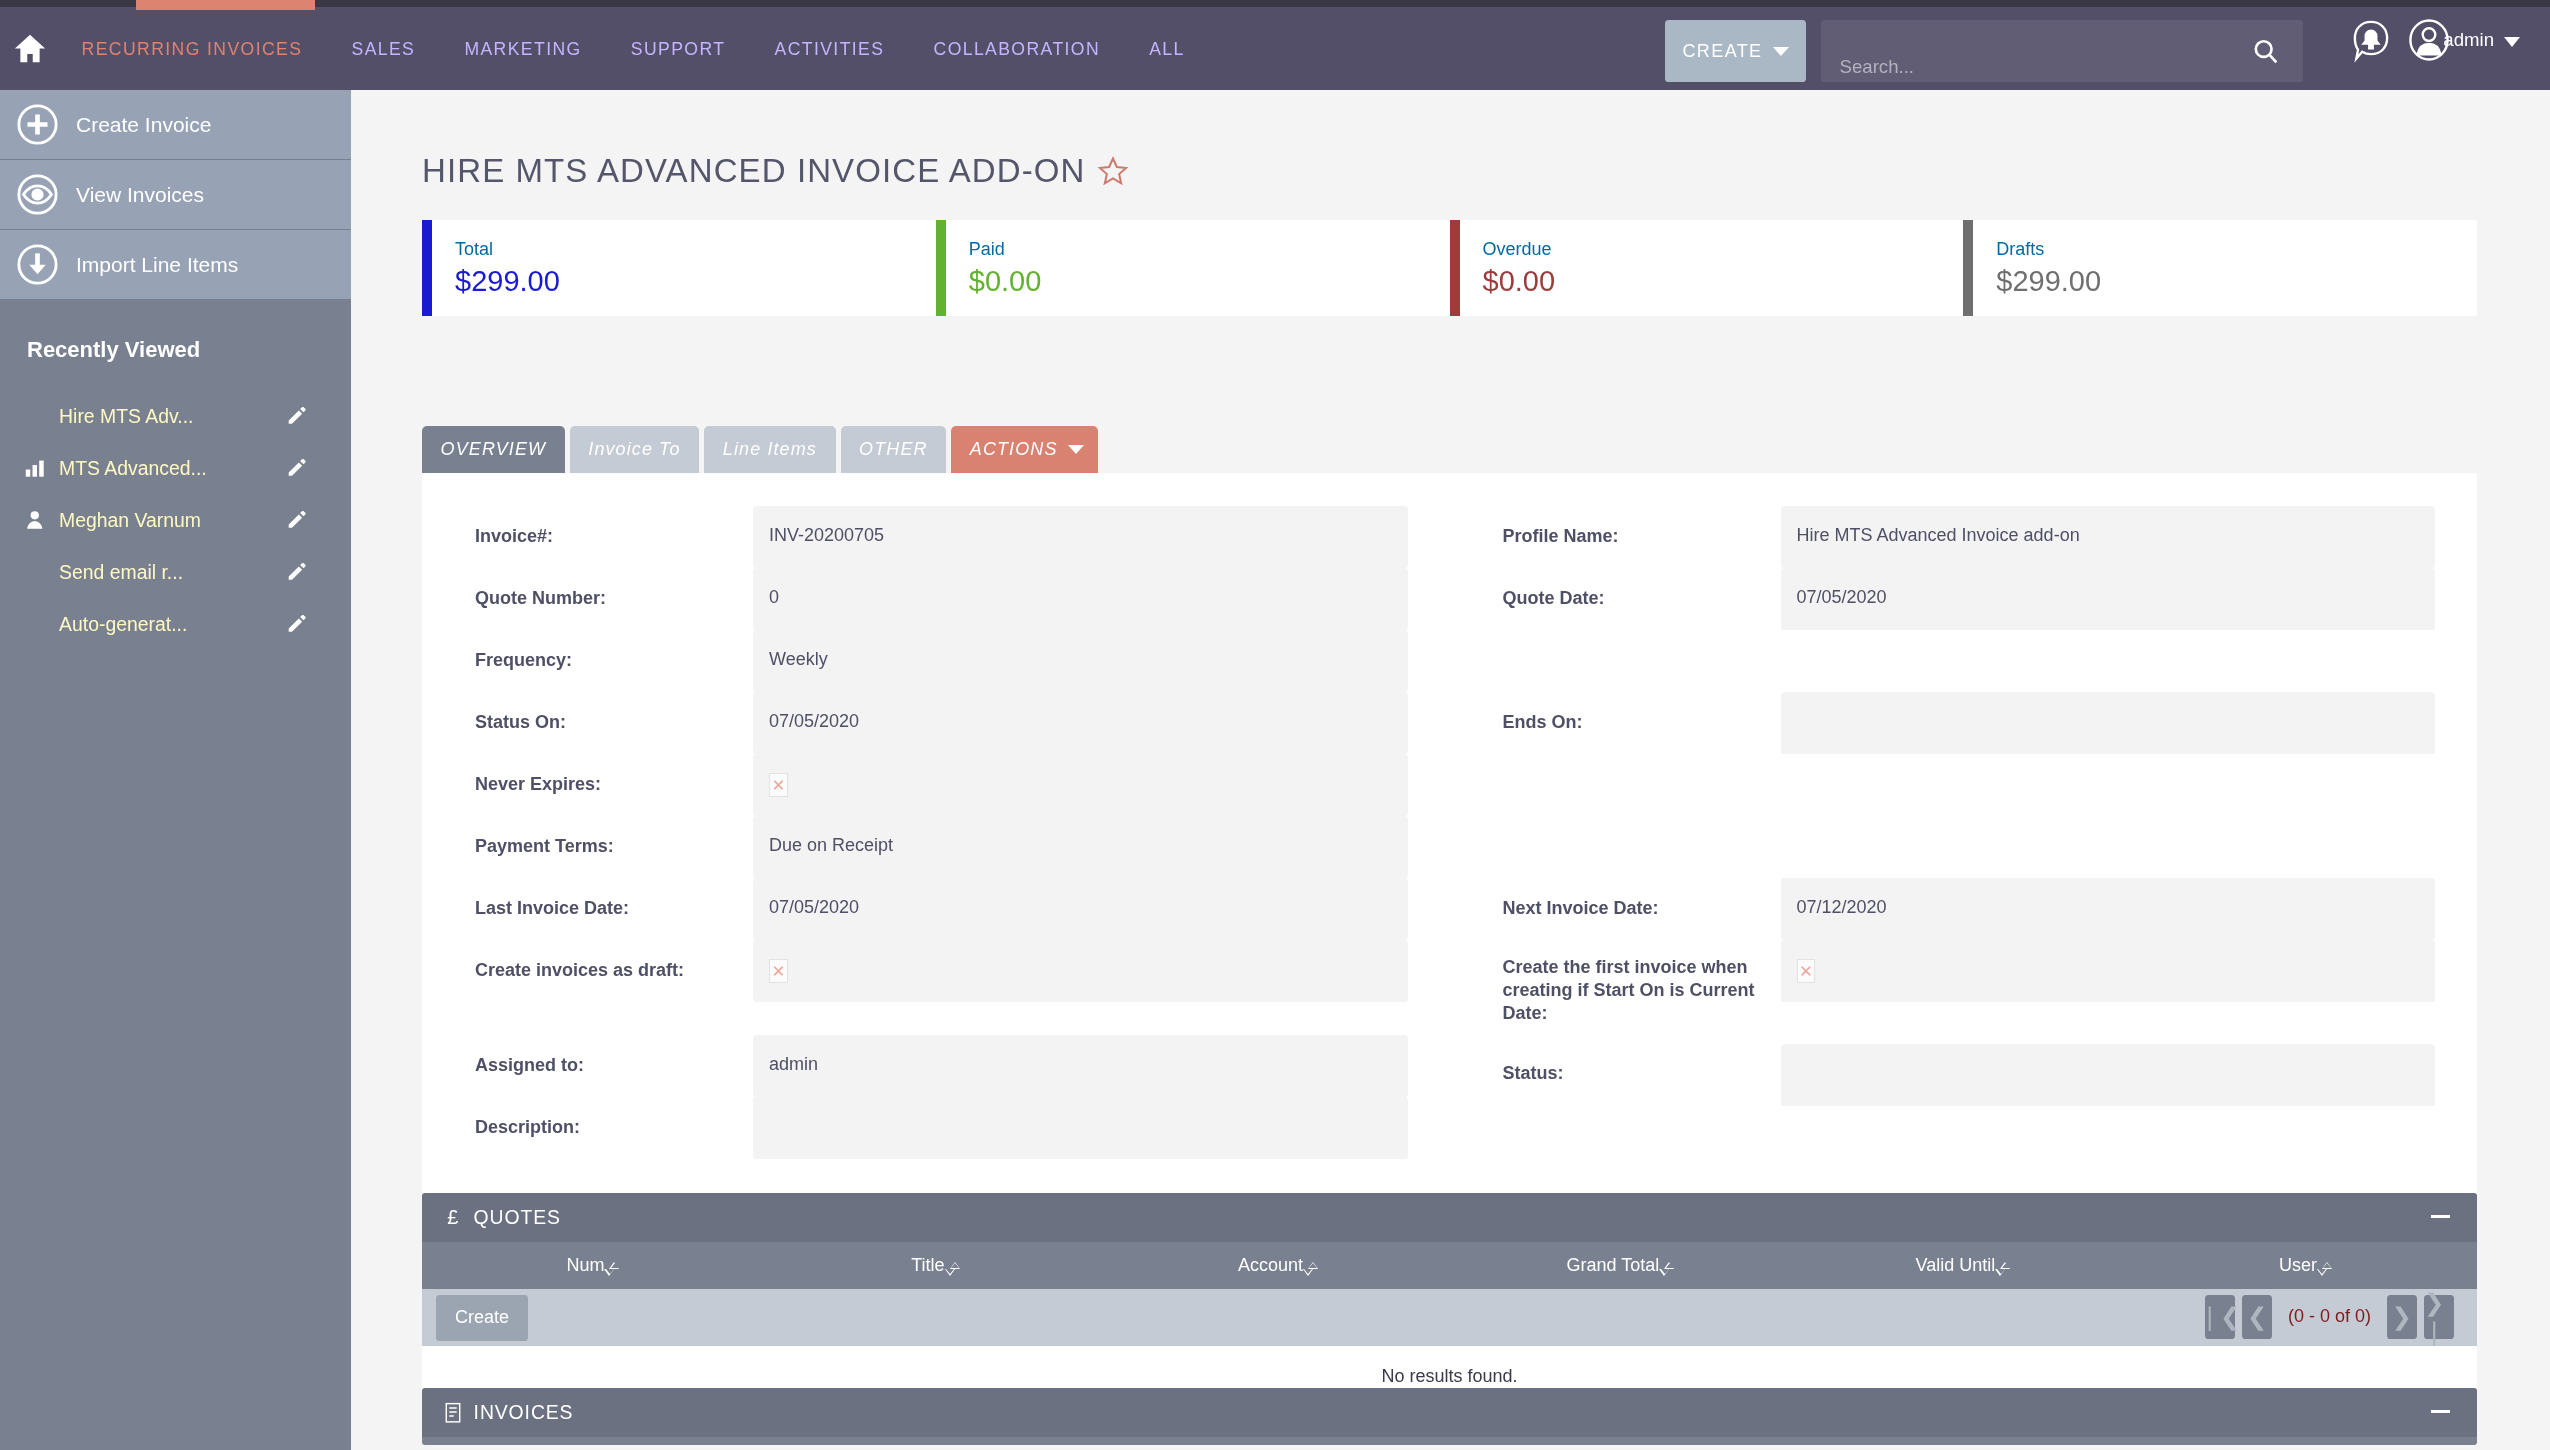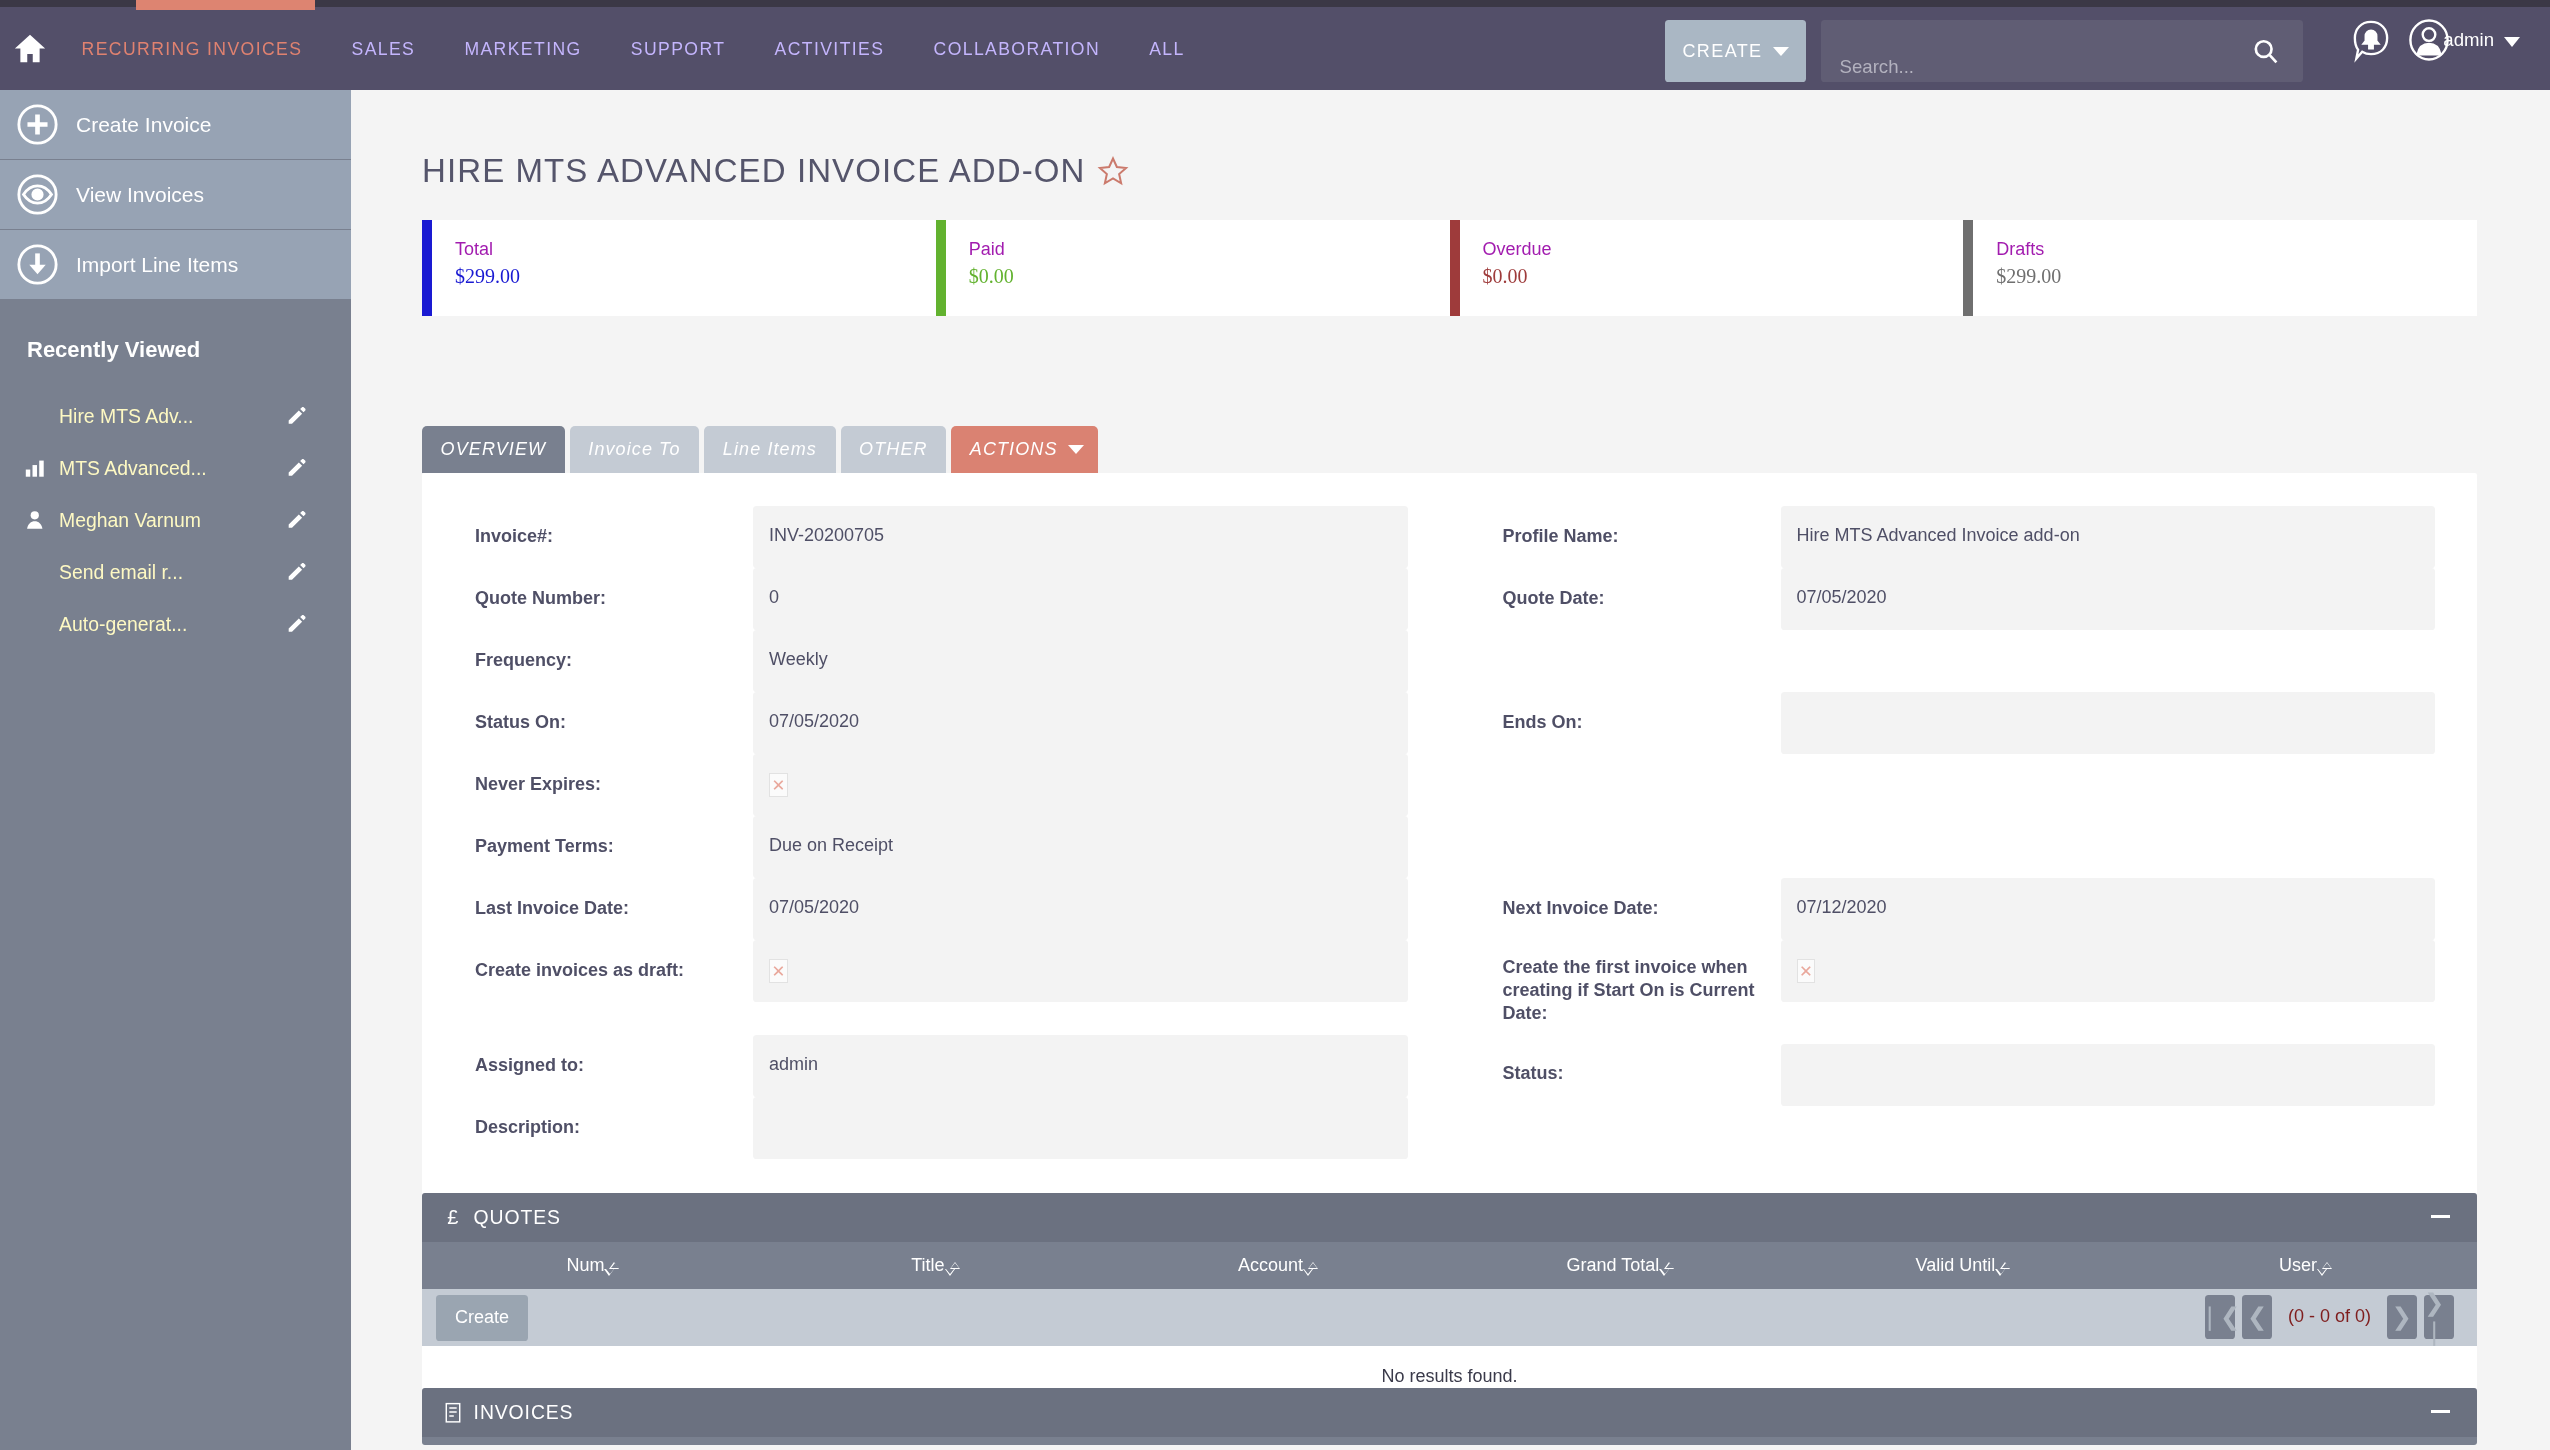--- a/index.html
+++ b/index.html
@@ -136,26 +136,26 @@
     width: 2055px; height: 96px; background: #ffffff;
     display: flex;
   }
   .kpi {
     position: relative; flex: 1 1 0; padding-left: 33px; padding-top: 19.4px;
   }
   .kpi .bar {
     position: absolute; left: 0; top: 0; width: 10px; height: 96px;
   }
   .kpi .k-label {
-    font-size: 18px; color: #a21caf; margin-bottom: 5px;
+    font-size: 18px; color: #0369a1; margin-bottom: 5px;
     font-family: "Liberation Sans", sans-serif;
   }
   .kpi .k-value {
-    font-size: 20px; font-weight: 400;
-    font-family: Liberation Serif, serif;
+    font-size: 29px; font-weight: 400;
+    font-family: Liberation Sans, sans-serif;
   }
   .tabrow { position: absolute; left: 71px; top: 336px; width: 2055px; height: 47px; }
   .tabs-flex { display: flex; gap: 5px; font-style: italic; }
   .tab {
     height: 47px; padding: 0 18.6px; border-radius: 5px 5px 0 0;
     display: flex; align-items: center; justify-content: center;
     background: #c4cbd4; color: #ffffff; font-size: 18px;
     letter-spacing: 1.1px; cursor: pointer;
     font-family: "Liberation Sans Narrow", "Liberation Sans", sans-serif;
   }

